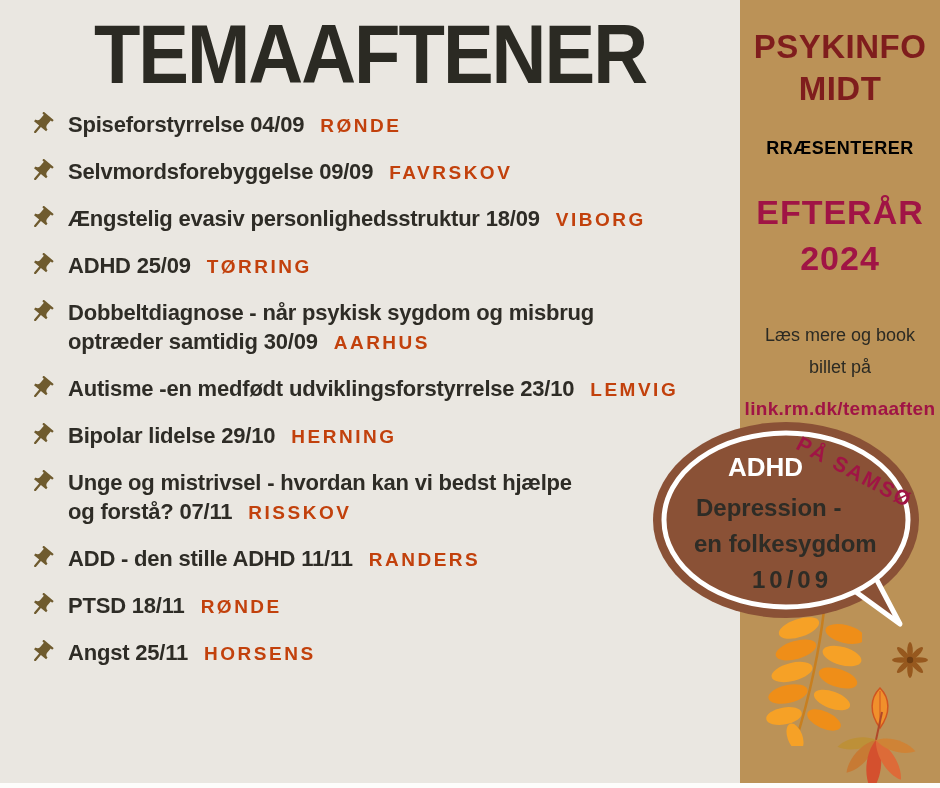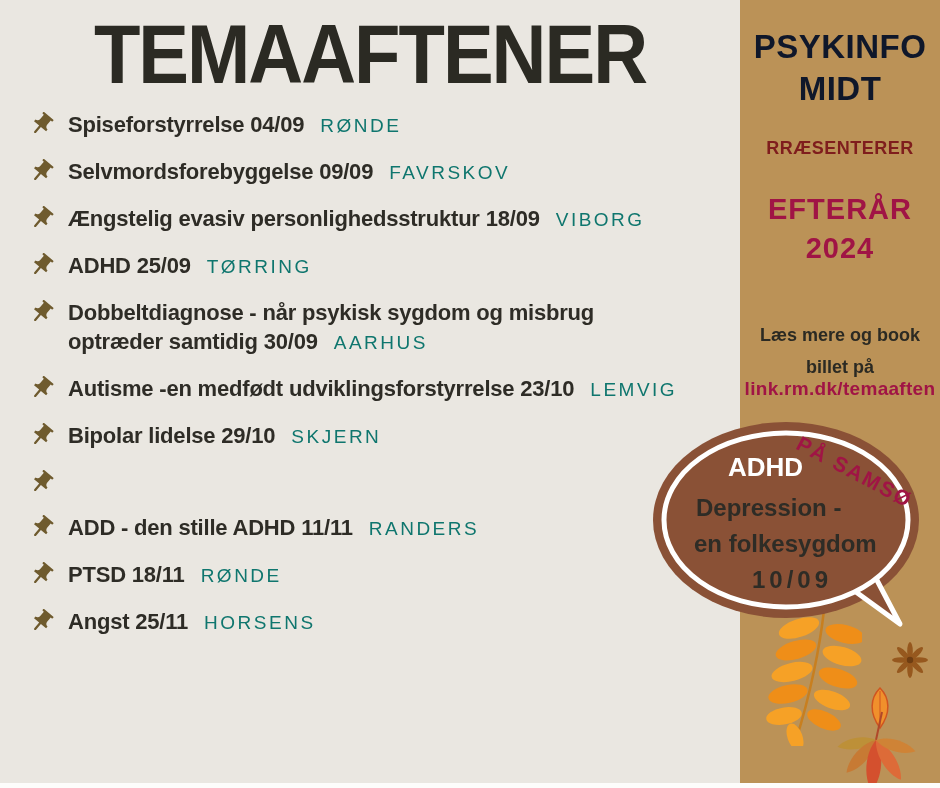--- a/index.html
+++ b/index.html
@@ -8,38 +8,38 @@
     position:relative; width:940px; height:788px; margin:0 auto;
     background:#eae7e1; overflow:hidden;
   }
   
   .sidebar {
     position:absolute; left:740px; top:0; width:200px; height:788px;
     background:#bb9257;
   }
   .brand {
     position:absolute; top:26px; left:0; width:200px; text-align:center;
-    color:#0f172a; font-weight:bold; font-size:33px; line-height:1.28;
+    color:#7f1d1d; font-weight:bold; font-size:33px; line-height:1.28;
     letter-spacing:0.5px;
   }
   .presents {
     position:absolute; top:138px; left:0; width:200px; text-align:center;
-    color:#7f1d1d; font-weight:bold; font-size:18px; letter-spacing:0.5px;
+    color:#000000; font-weight:bold; font-size:18px; letter-spacing:0.5px;
   }
   .season {
     position:absolute; top:190px; left:0; width:200px; text-align:center;
-    color:#a01445; font-weight:bold; font-size:29px; line-height:1.35;
+    color:#a01445; font-weight:bold; font-size:34px; line-height:1.35;
     letter-spacing:1px;
   }
   .booking-info {
     position:absolute; top:320px; left:0; width:200px; text-align:center;
-    color:#2b2a23; font-weight:bold; font-size:18px; line-height:1.75;
+    color:#2b2a23; font-weight:normal; font-size:18px; line-height:1.75;
   }
   .booking-link {
-    position:absolute; top:378px; left:0; width:200px; text-align:center;
+    position:absolute; top:398px; left:0; width:200px; text-align:center;
     color:#a01445; font-weight:bold; font-size:19px; letter-spacing:0.3px;
     text-decoration:none; cursor:pointer;
   }
   
   .title {
     position:absolute; top:6px; left:0; width:740px; text-align:center;
     color:#2b2a23; font-weight:bold; font-size:76px; letter-spacing:-2px;
     transform:scaleY(1.1); transform-origin:top center;
   }
   
@@ -50,22 +50,22 @@
   .event { display:flex; gap:13px; align-items:flex-start; }
   .pin {
     width:27px; height:27px; flex:0 0 27px; margin-top:1px;
     transform:rotate(40deg); fill:#6f5b2e;
   }
   .event-text {
     font-size:22px; font-weight:bold; color:#2e2c26; line-height:29px;
     letter-spacing:-0.2px; white-space:nowrap;
   }
   .loc {
-    color:#0f766e; font-size:19px; letter-spacing:2.5px; margin-left:16px;
-    font-weight:normal;
+    color:#c2410c; font-size:19px; letter-spacing:2.5px; margin-left:16px;
+    font-weight:bold;
   }
   
   .bubble { position:absolute; left:648px; top:420px; width:280px; height:215px; z-index:5; }
   .bubble svg.blob { position:absolute; left:0; top:0; overflow:visible; }
   .nyhed  { position:absolute; left:80px;  top:32px;  color:#fff;   font-size:26px; font-weight:bold; }
   .b-line { position:absolute; color:#2e2c26; font-size:24px; font-weight:bold; }
   .b-l1 { left:48px; top:74px; }
   .b-l2 { left:46px; top:110px; }
   .b-date { left:104px; top:146px; letter-spacing:4px; }
   .stamp {
@@ -140,27 +140,28 @@
           <use href="#pinsym"></use>
         </svg>
       <div class="event-text"><span>Autisme -en medfødt udviklingsforstyrrelse 23/10</span><span class="loc">LEMVIG</span></div>
     </div>
 
 
     <div class="event">
       <svg class="pin">
           <use href="#pinsym"></use>
         </svg>
-      <div class="event-text"><span>Bipolar lidelse 29/10</span><span class="loc">SKJERN</span></div>
-    </div>
-
-    <div class="event">
-      <svg class="pin">
-          <use href="#pinsym"></use>
-        </svg>
+      <div class="event-text"><span>Bipolar lidelse 29/10</span><span class="loc">HERNING</span></div>
+    </div>
+
+    <div class="event">
+      <svg class="pin">
+          <use href="#pinsym"></use>
+        </svg>
+      <div class="event-text"><span>Unge og mistrivsel - hvordan kan vi bedst hjælpe</span><br><span>og forstå? 07/11</span><span class="loc">RISSKOV</span></div>
     </div>
 
     <div class="event">
       <svg class="pin">
           <use href="#pinsym"></use>
         </svg>
       <div class="event-text"><span>ADD - den stille ADHD 11/11</span><span class="loc">RANDERS</span></div>
     </div>
 
 

